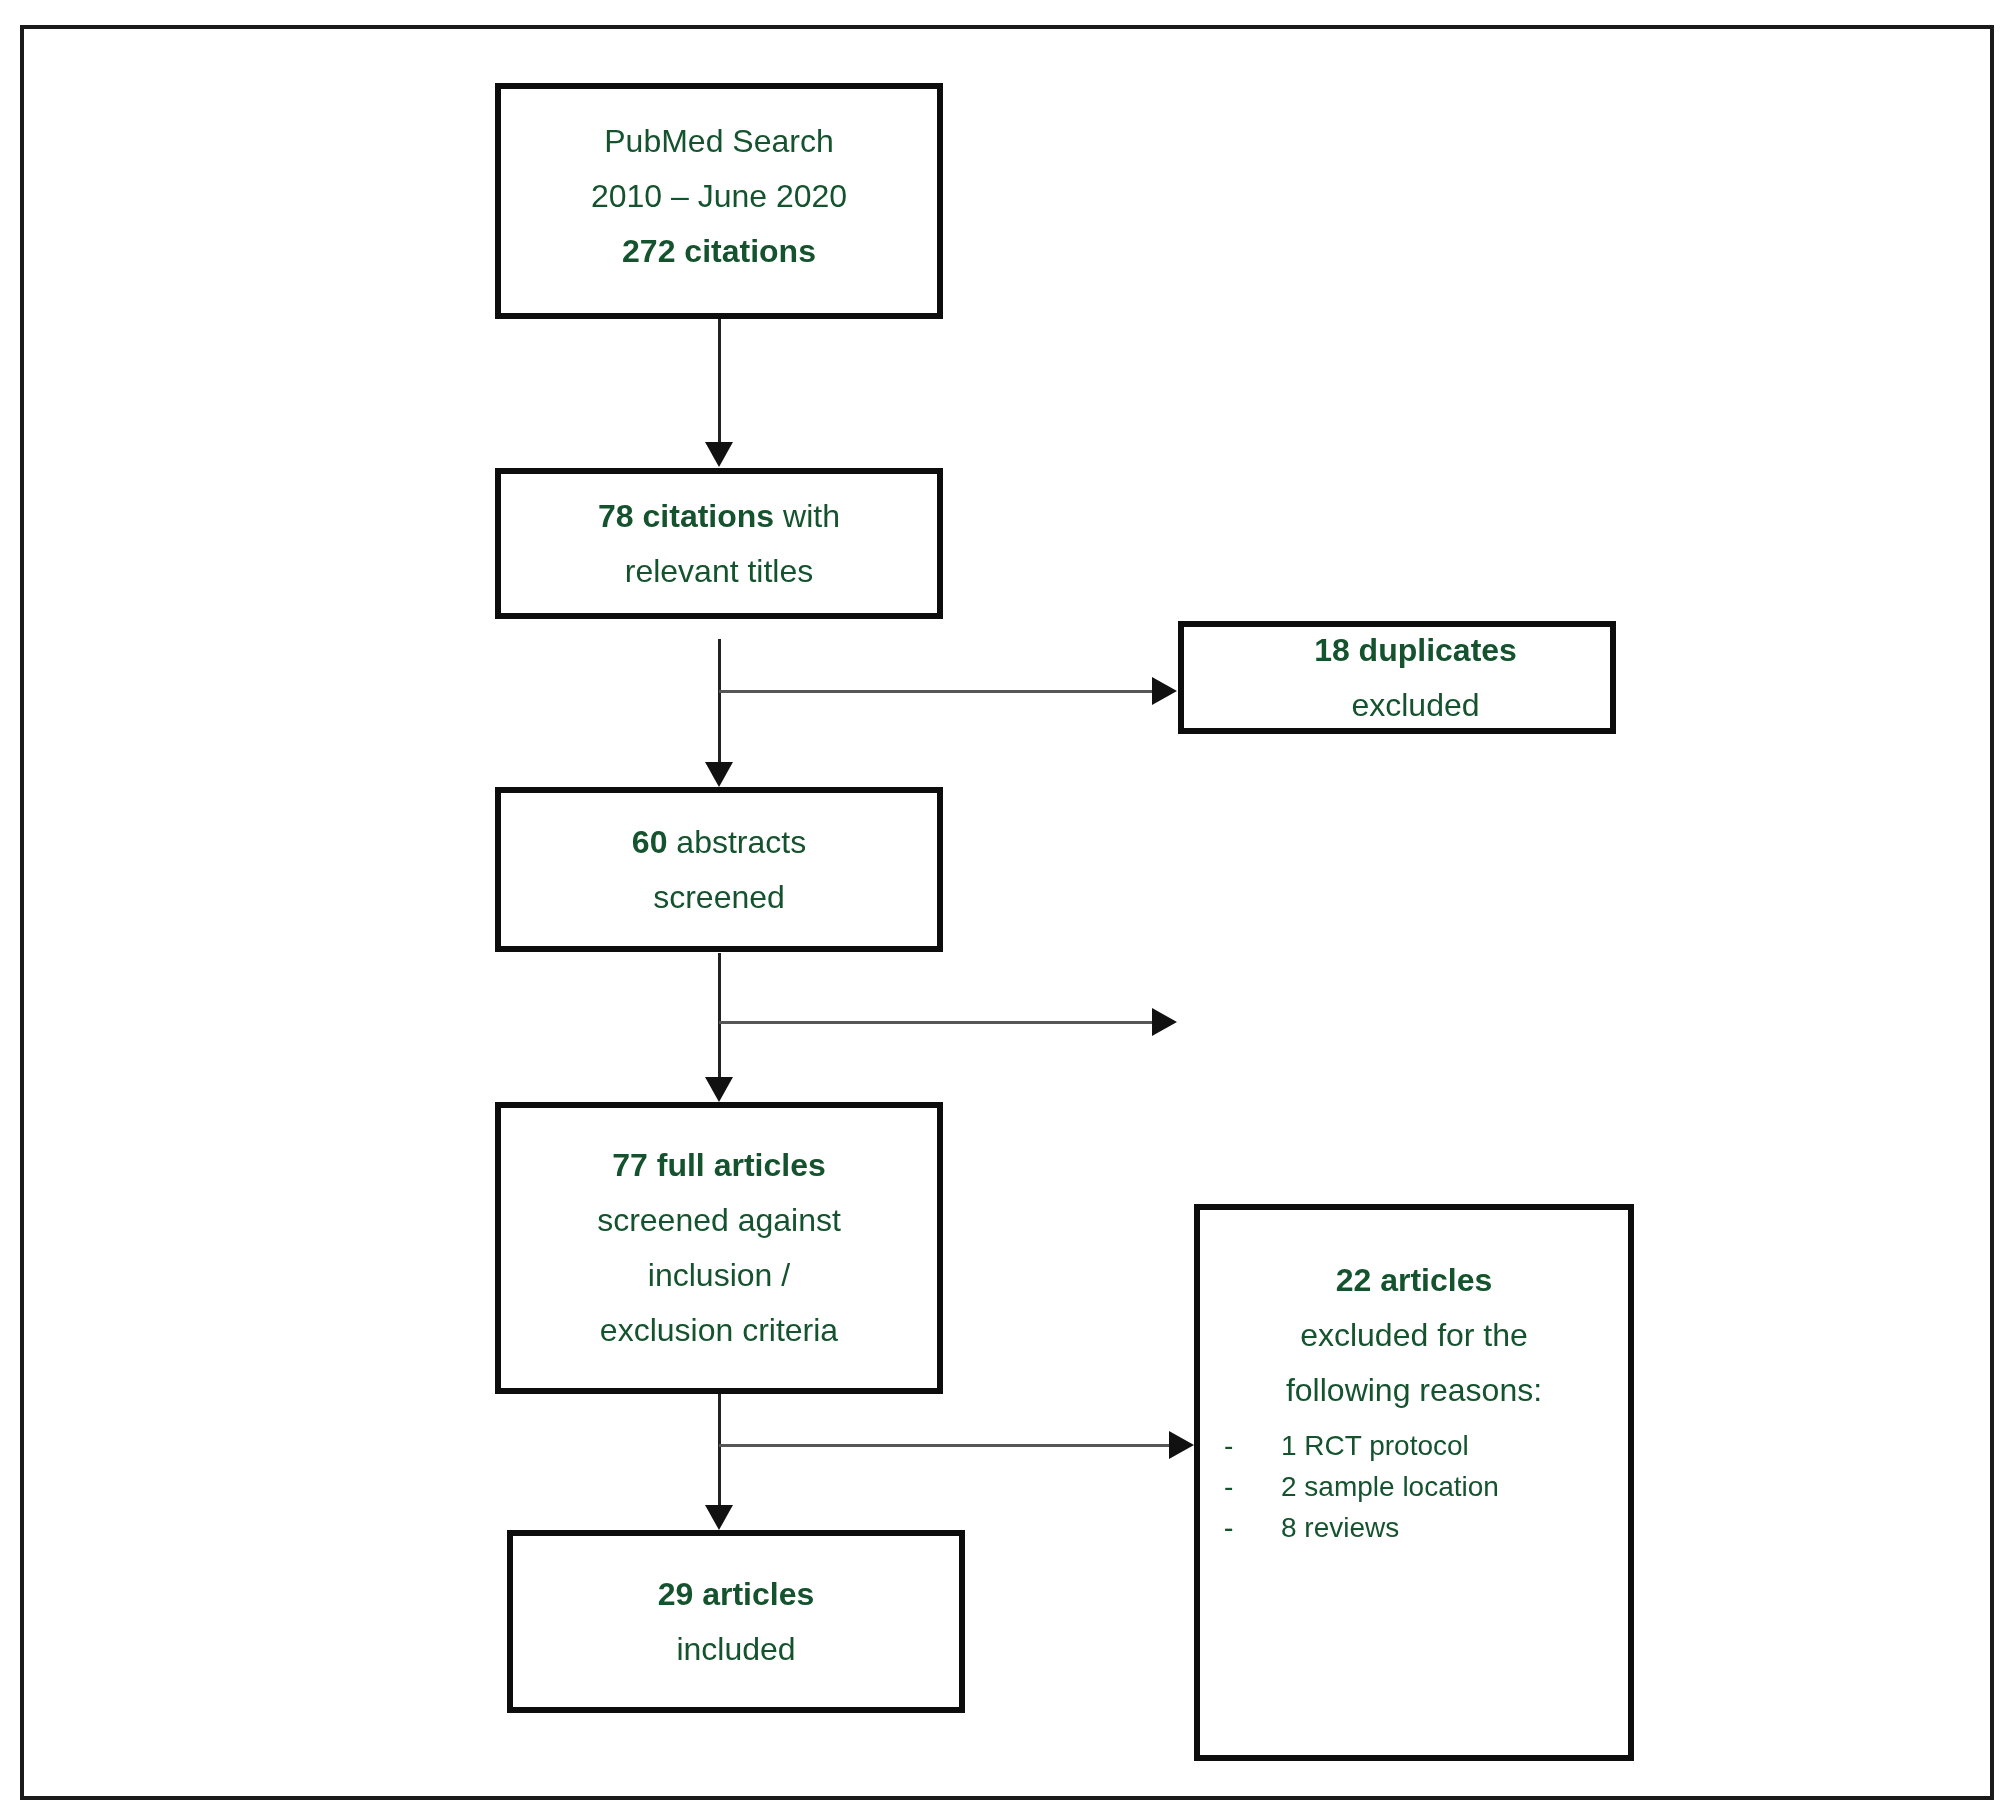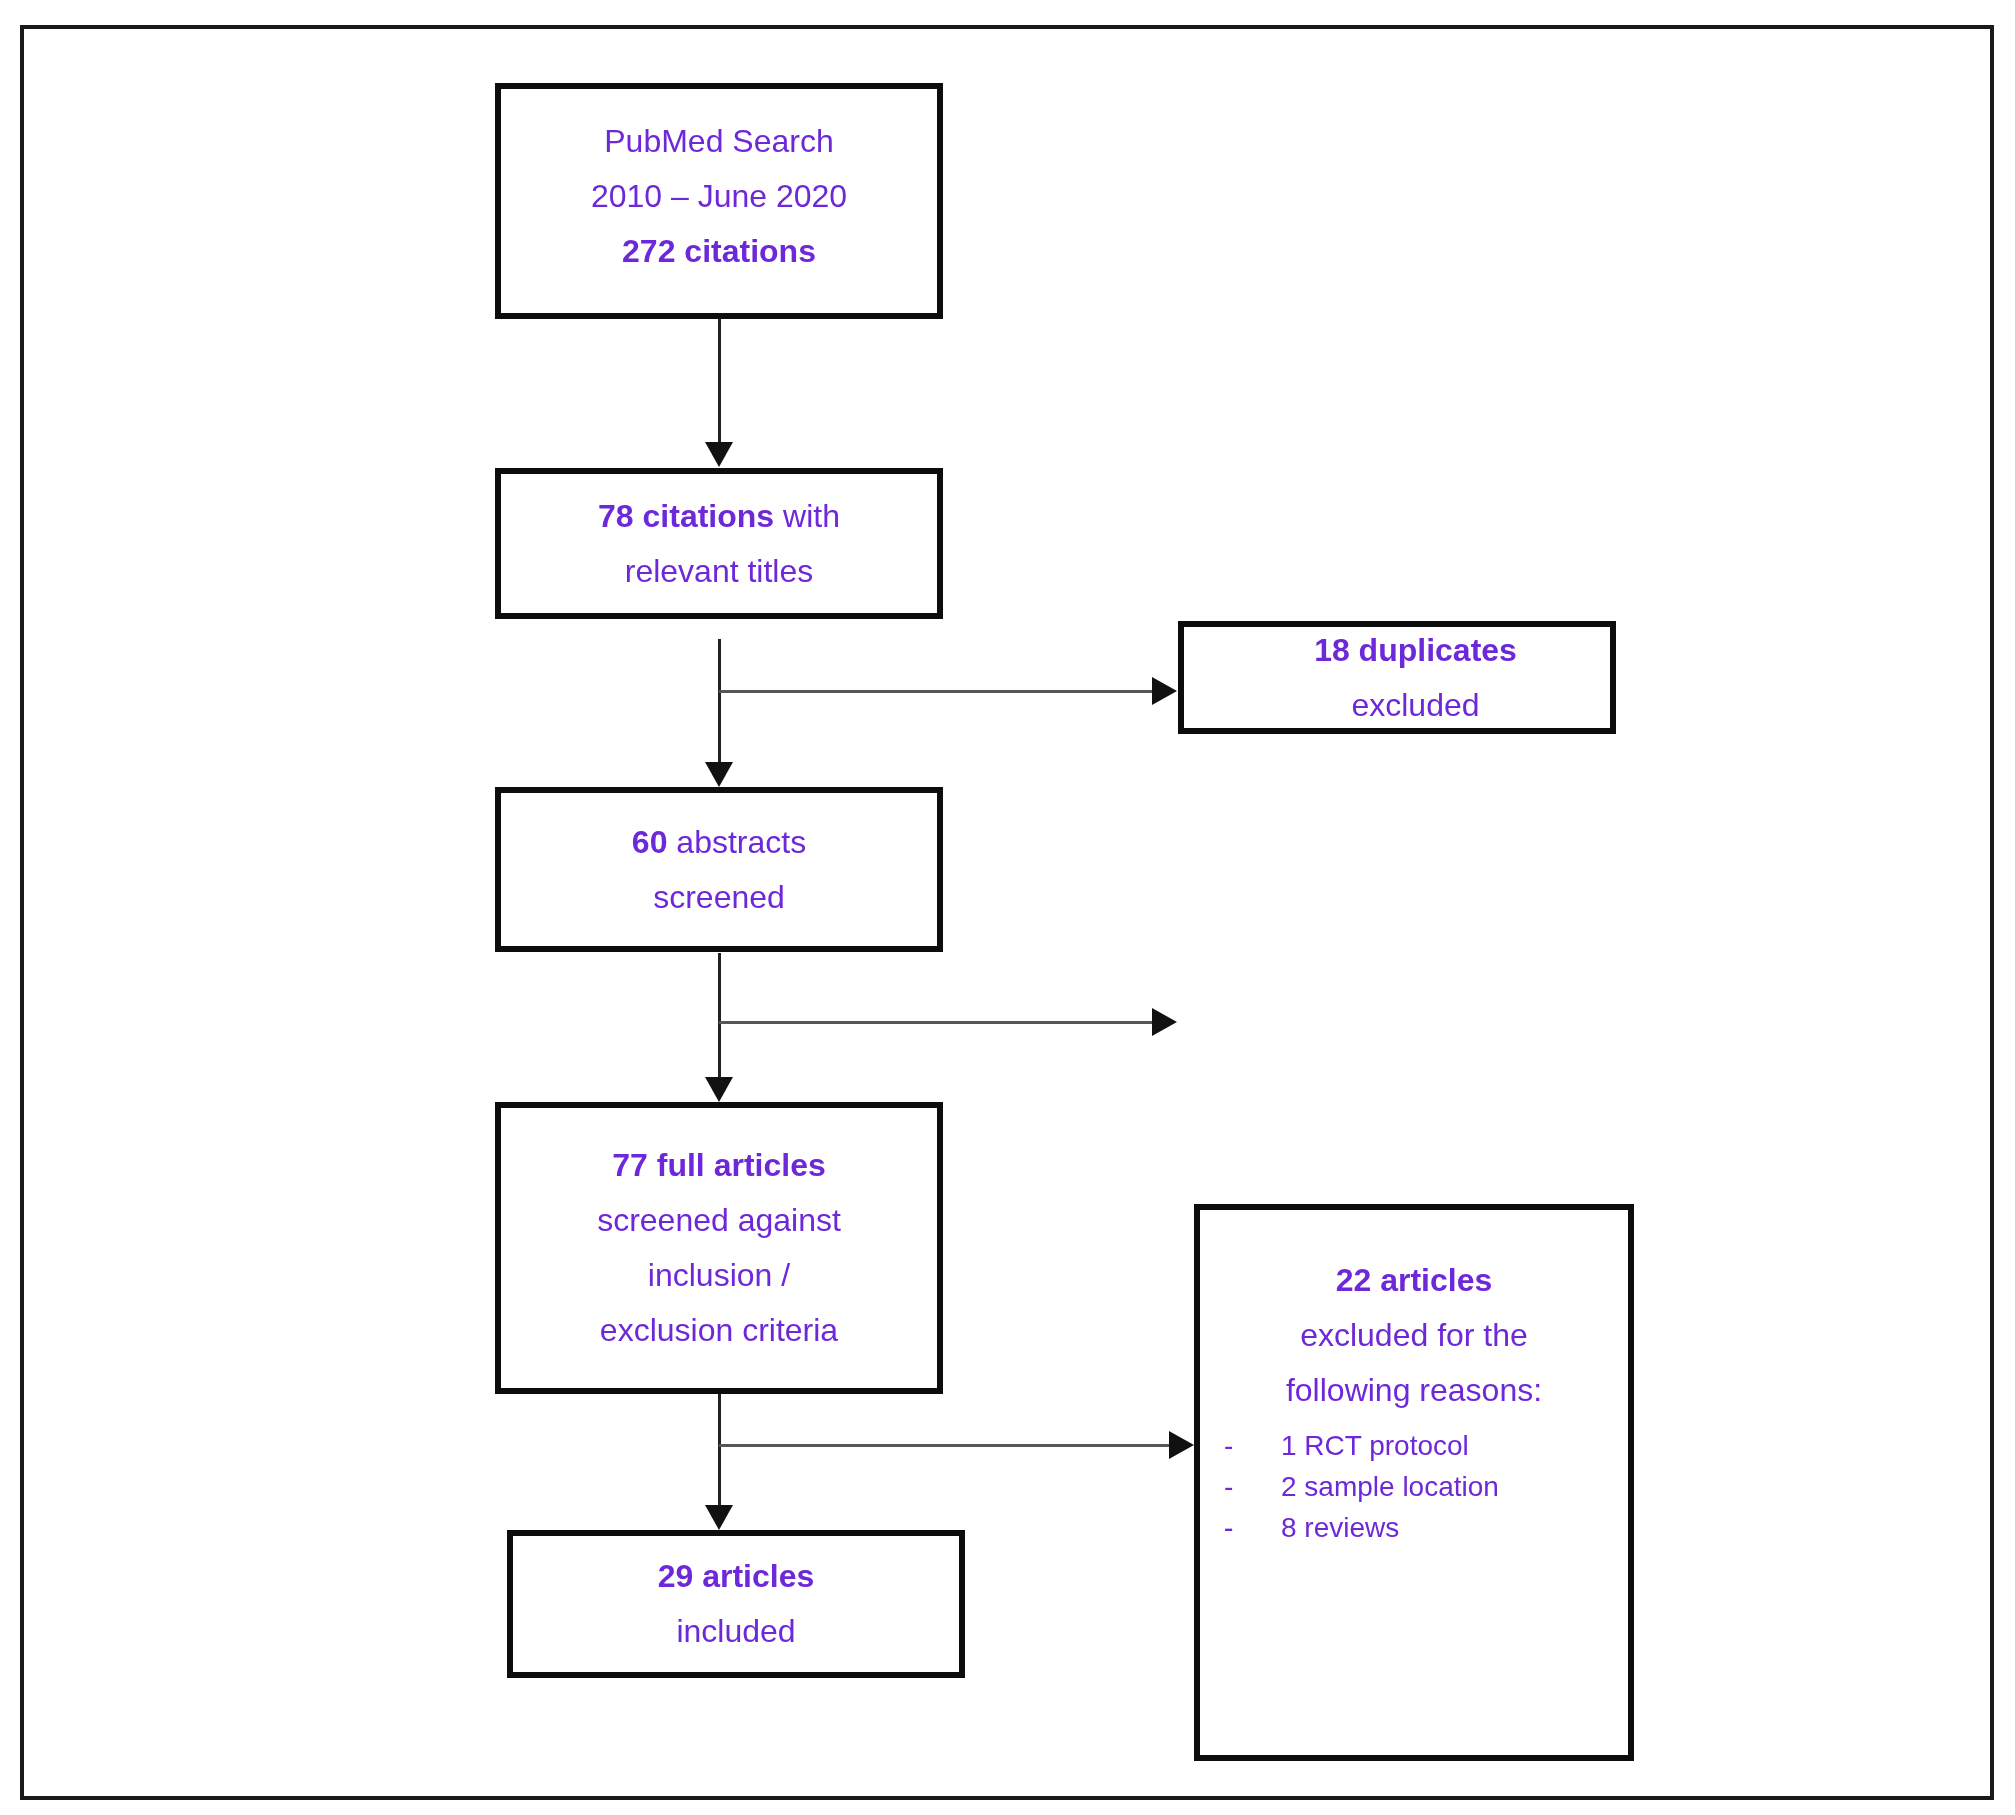--- a/index.html
+++ b/index.html
@@ -25,34 +25,34 @@
     position: absolute;
     border: 6px solid #0d0d0d;
     background: #ffffff;
     display: flex;
     flex-direction: column;
     align-items: center;
     justify-content: center;
     text-align: center;
     font-size: 32px;
     line-height: 55px;
-    color: #6d28d9;
+    color: #14532d;
   }
   .box .line { white-space: nowrap; }
   .box .b { font-weight: 700; }
 
   #box-pubmed   { left: 495px;  top: 83px;  width: 448px; height: 236px; padding-bottom: 9.3px; }
   #box-cit78    { left: 495px;  top: 468px;  width: 448px; height: 151px; }
   #box-dup18    { left: 1178px; top: 621px;  width: 438px; height: 113px; padding-left: 37px; }
   #box-abs60    { left: 495px;  top: 787px; width: 448px; height: 165px; }
   #box-exc9     { left: 1178px; top: 943px; width: 466px; height: 162px; }
   #box-full51   { left: 495px;  top: 1102px; width: 448px; height: 292px; }
   #box-exc22    { left: 1194px; top: 1204px; width: 440px; height: 557px;
                   justify-content: flex-start; padding-top: 43px; }
-  #box-inc29    { left: 507px;  top: 1530px; width: 458px; height: 148px; }
+  #box-inc29    { left: 507px;  top: 1530px; width: 458px; height: 183px; }
 
   .exc22-list {
     width: 100%;
     margin-top: 6.7px;
     text-align: left;
     font-size: 28px;
     line-height: 41px;
   }
   .exc22-item { position: relative; padding-left: 81px; }
   .exc22-item .dash { position: absolute; left: 24px; top: 0; }

